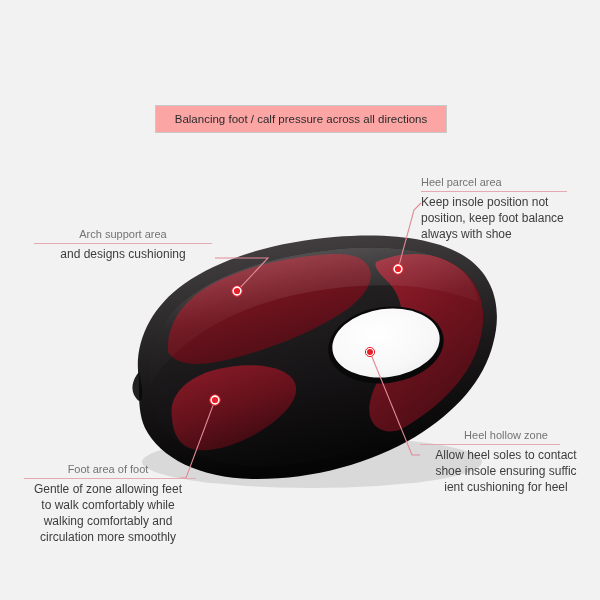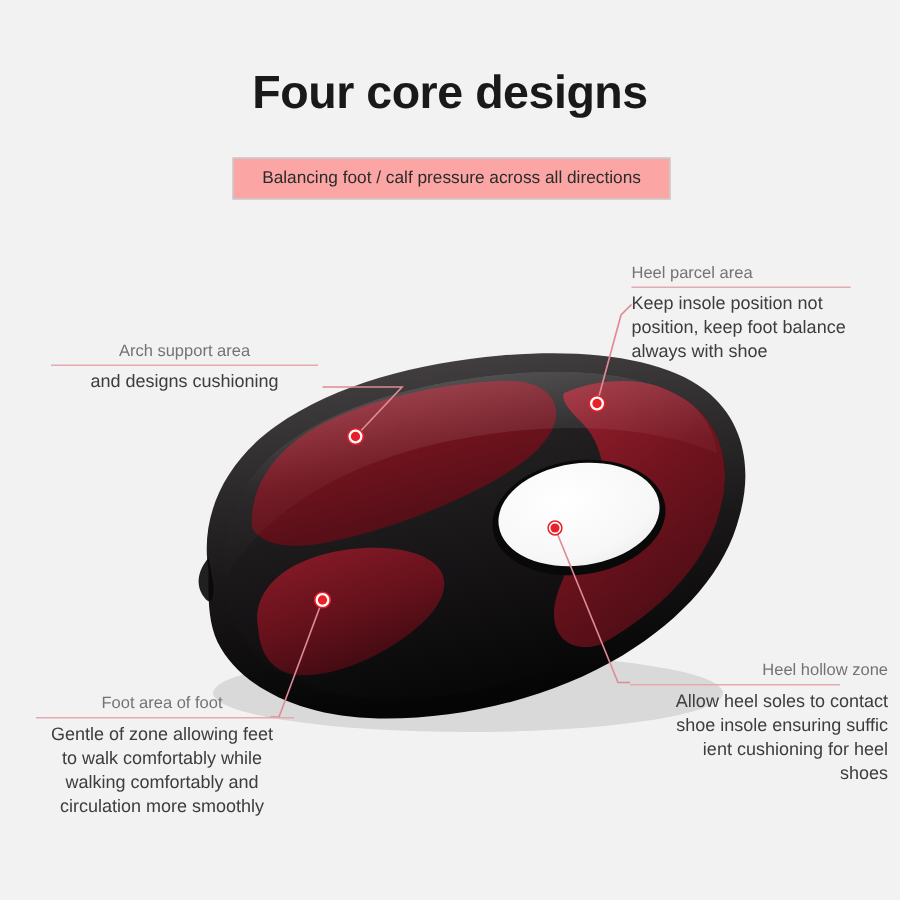--- a/index.html
+++ b/index.html
@@ -77,21 +77,21 @@
   .c-arch .callout-body { width: 186px; }
 
   .c-heel-parcel { left: 421px; top: 176px; text-align: left; }
   .c-heel-parcel .callout-rule { width: 146px; }
   .c-heel-parcel .callout-body { width: 172px; }
 
   .c-foot { left: 8px; top: 463px; text-align: center; }
   .c-foot .callout-rule { width: 172px; margin-left: 16px; }
   .c-foot .callout-body { width: 200px; }
 
-  .c-heel-hollow { left: 420px; top: 429px; text-align: right; margin-top: 12px; }
+  .c-heel-hollow { left: 420px; top: 429px; text-align: center; }
   .c-heel-hollow .callout-rule { width: 140px; }
   .c-heel-hollow .callout-body { width: 172px; }
 
   
   #art {
     position: absolute;
     left: 0; top: 0;
     width: 600px; height: 600px;
   }
 </style>
@@ -228,21 +228,20 @@
       <circle cx="398" cy="269" r="3.1" fill="#e8202a"></circle>
 
       <circle cx="215" cy="400" r="5.2" fill="#ffffff" stroke="#e8202a" stroke-width="1.1"></circle>
       <circle cx="215" cy="400" r="3.1" fill="#e8202a"></circle>
 
       <circle cx="370" cy="352" r="4.6" fill="#ffffff" stroke="#e8202a" stroke-width="1"></circle>
       <circle cx="370" cy="352" r="3.0" fill="#e8202a"></circle>
     </g>
   </svg>
 
-  <div class="page-title">Four core designs</div>
 
   <div class="subtitle-box">
     <span class="subtitle-text">Balancing foot / calf pressure across all directions</span>
   </div>
 
   <div class="callout c-arch">
     <div class="callout-heading">Arch support area</div>
     <div class="callout-rule"></div>
     <div class="callout-body">
       <div>and designs cushioning</div>
@@ -270,17 +269,16 @@
     </div>
   </div>
 
   <div class="callout c-heel-hollow">
     <div class="callout-heading">Heel hollow zone</div>
     <div class="callout-rule"></div>
     <div class="callout-body">
       <div>Allow heel soles to contact</div>
       <div>shoe insole ensuring suffic</div>
       <div>ient cushioning for heel</div>
-      <div>shoes</div>
     </div>
   </div>
 
 </div>
 
 </body></html>

